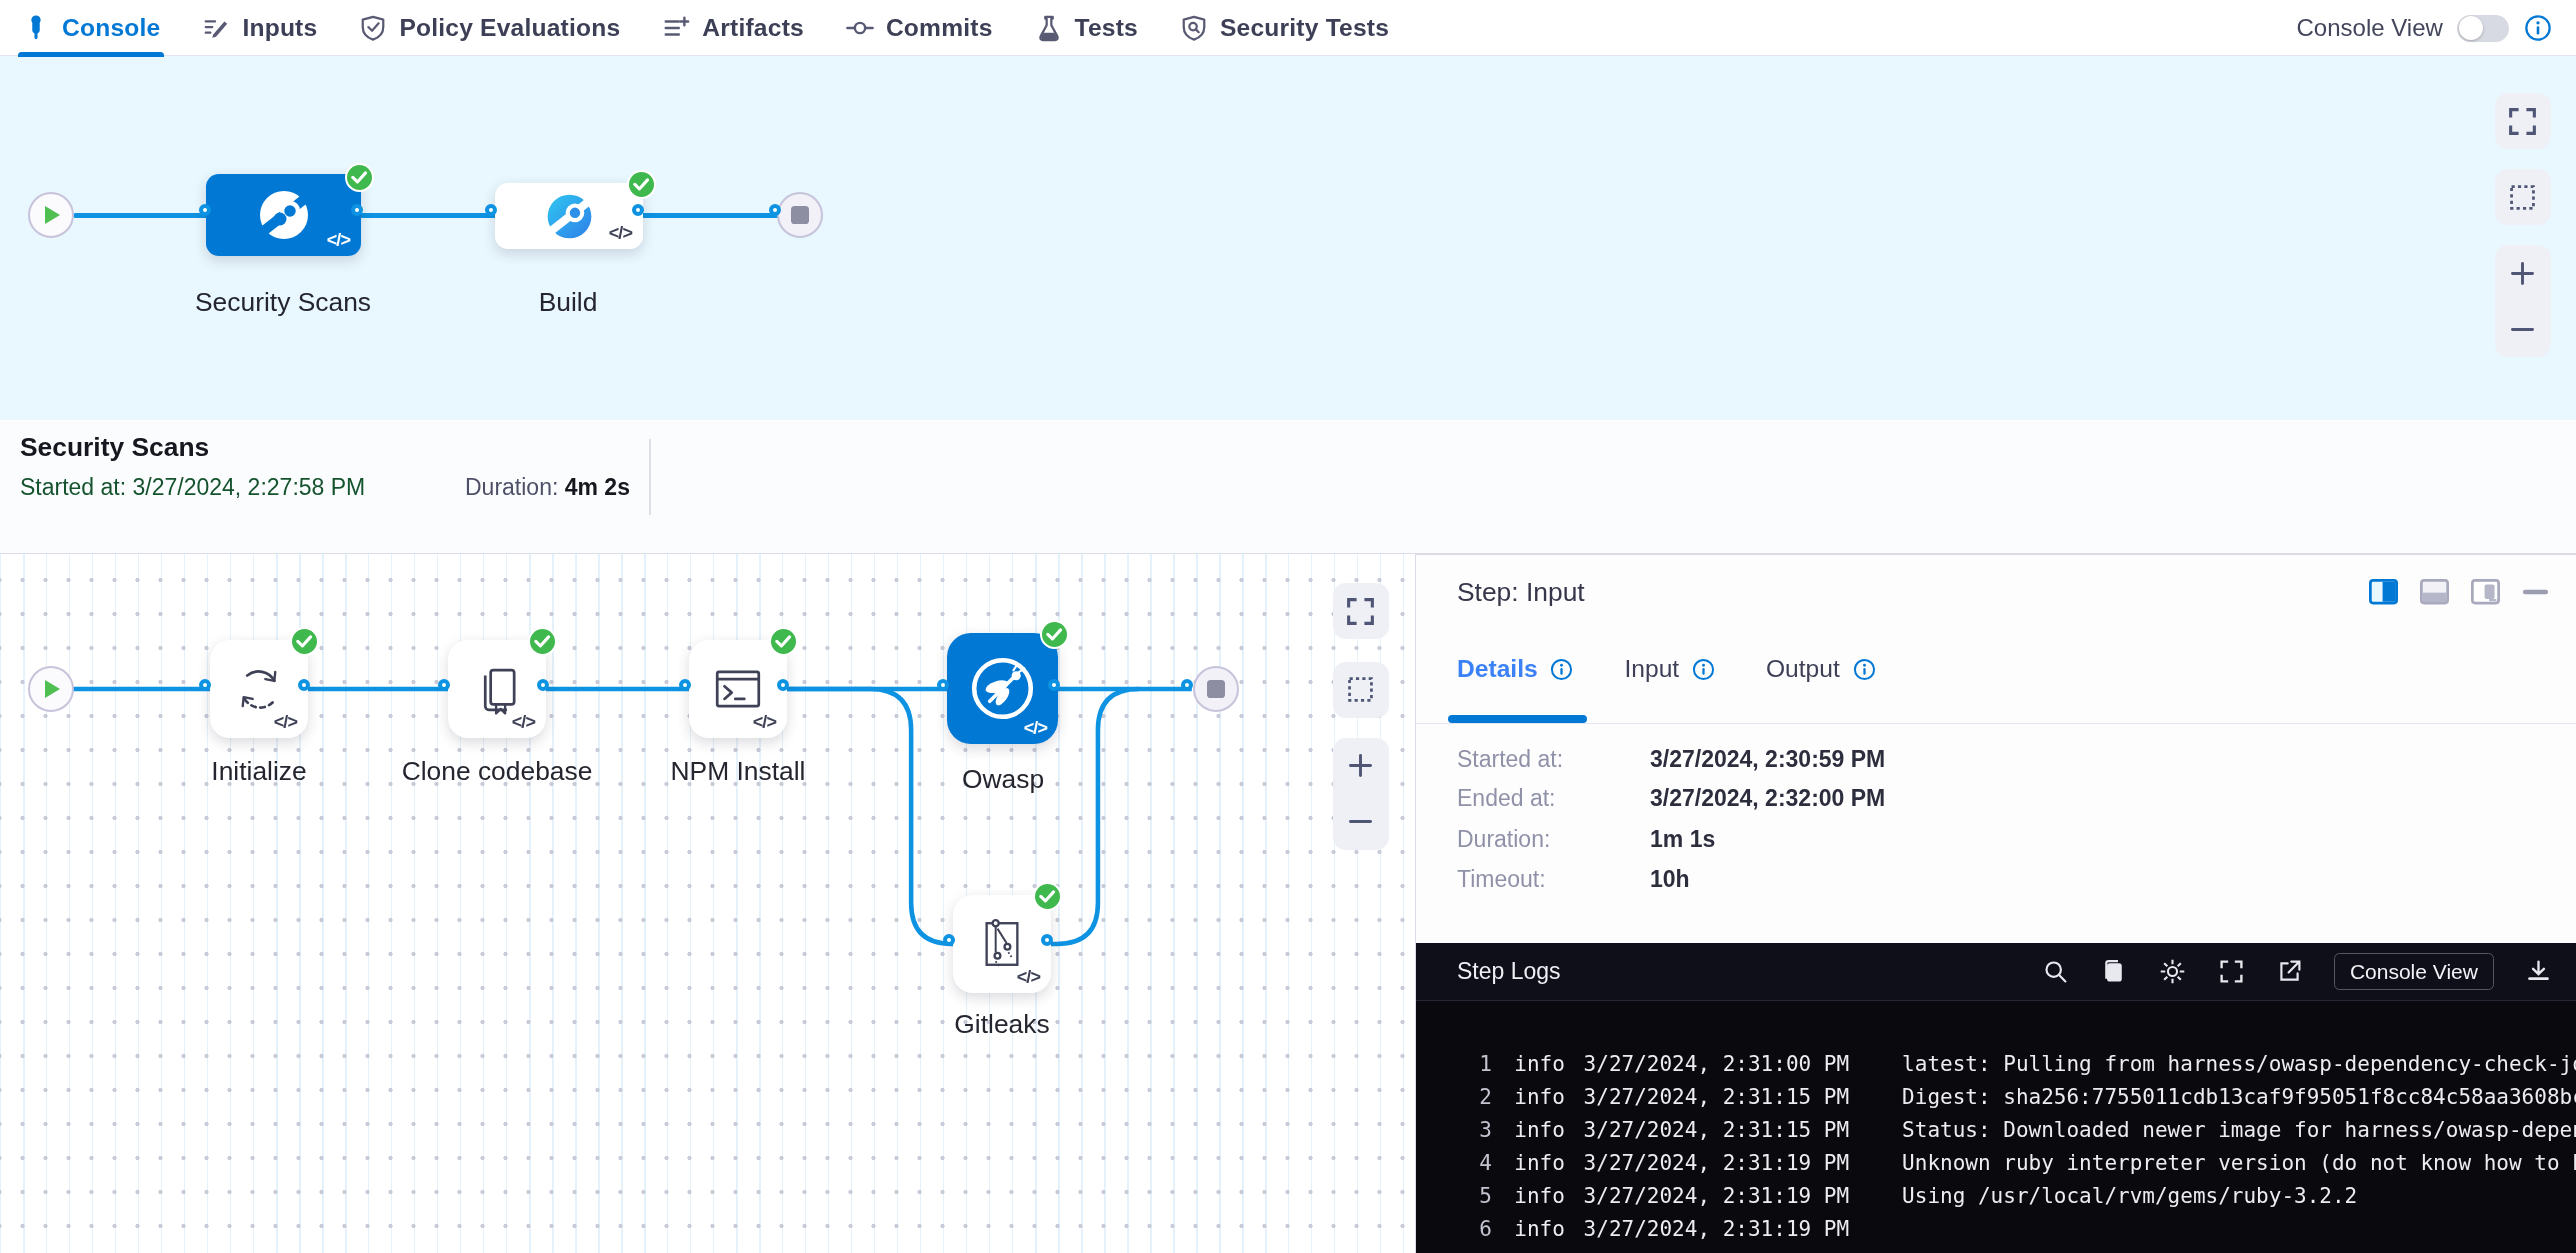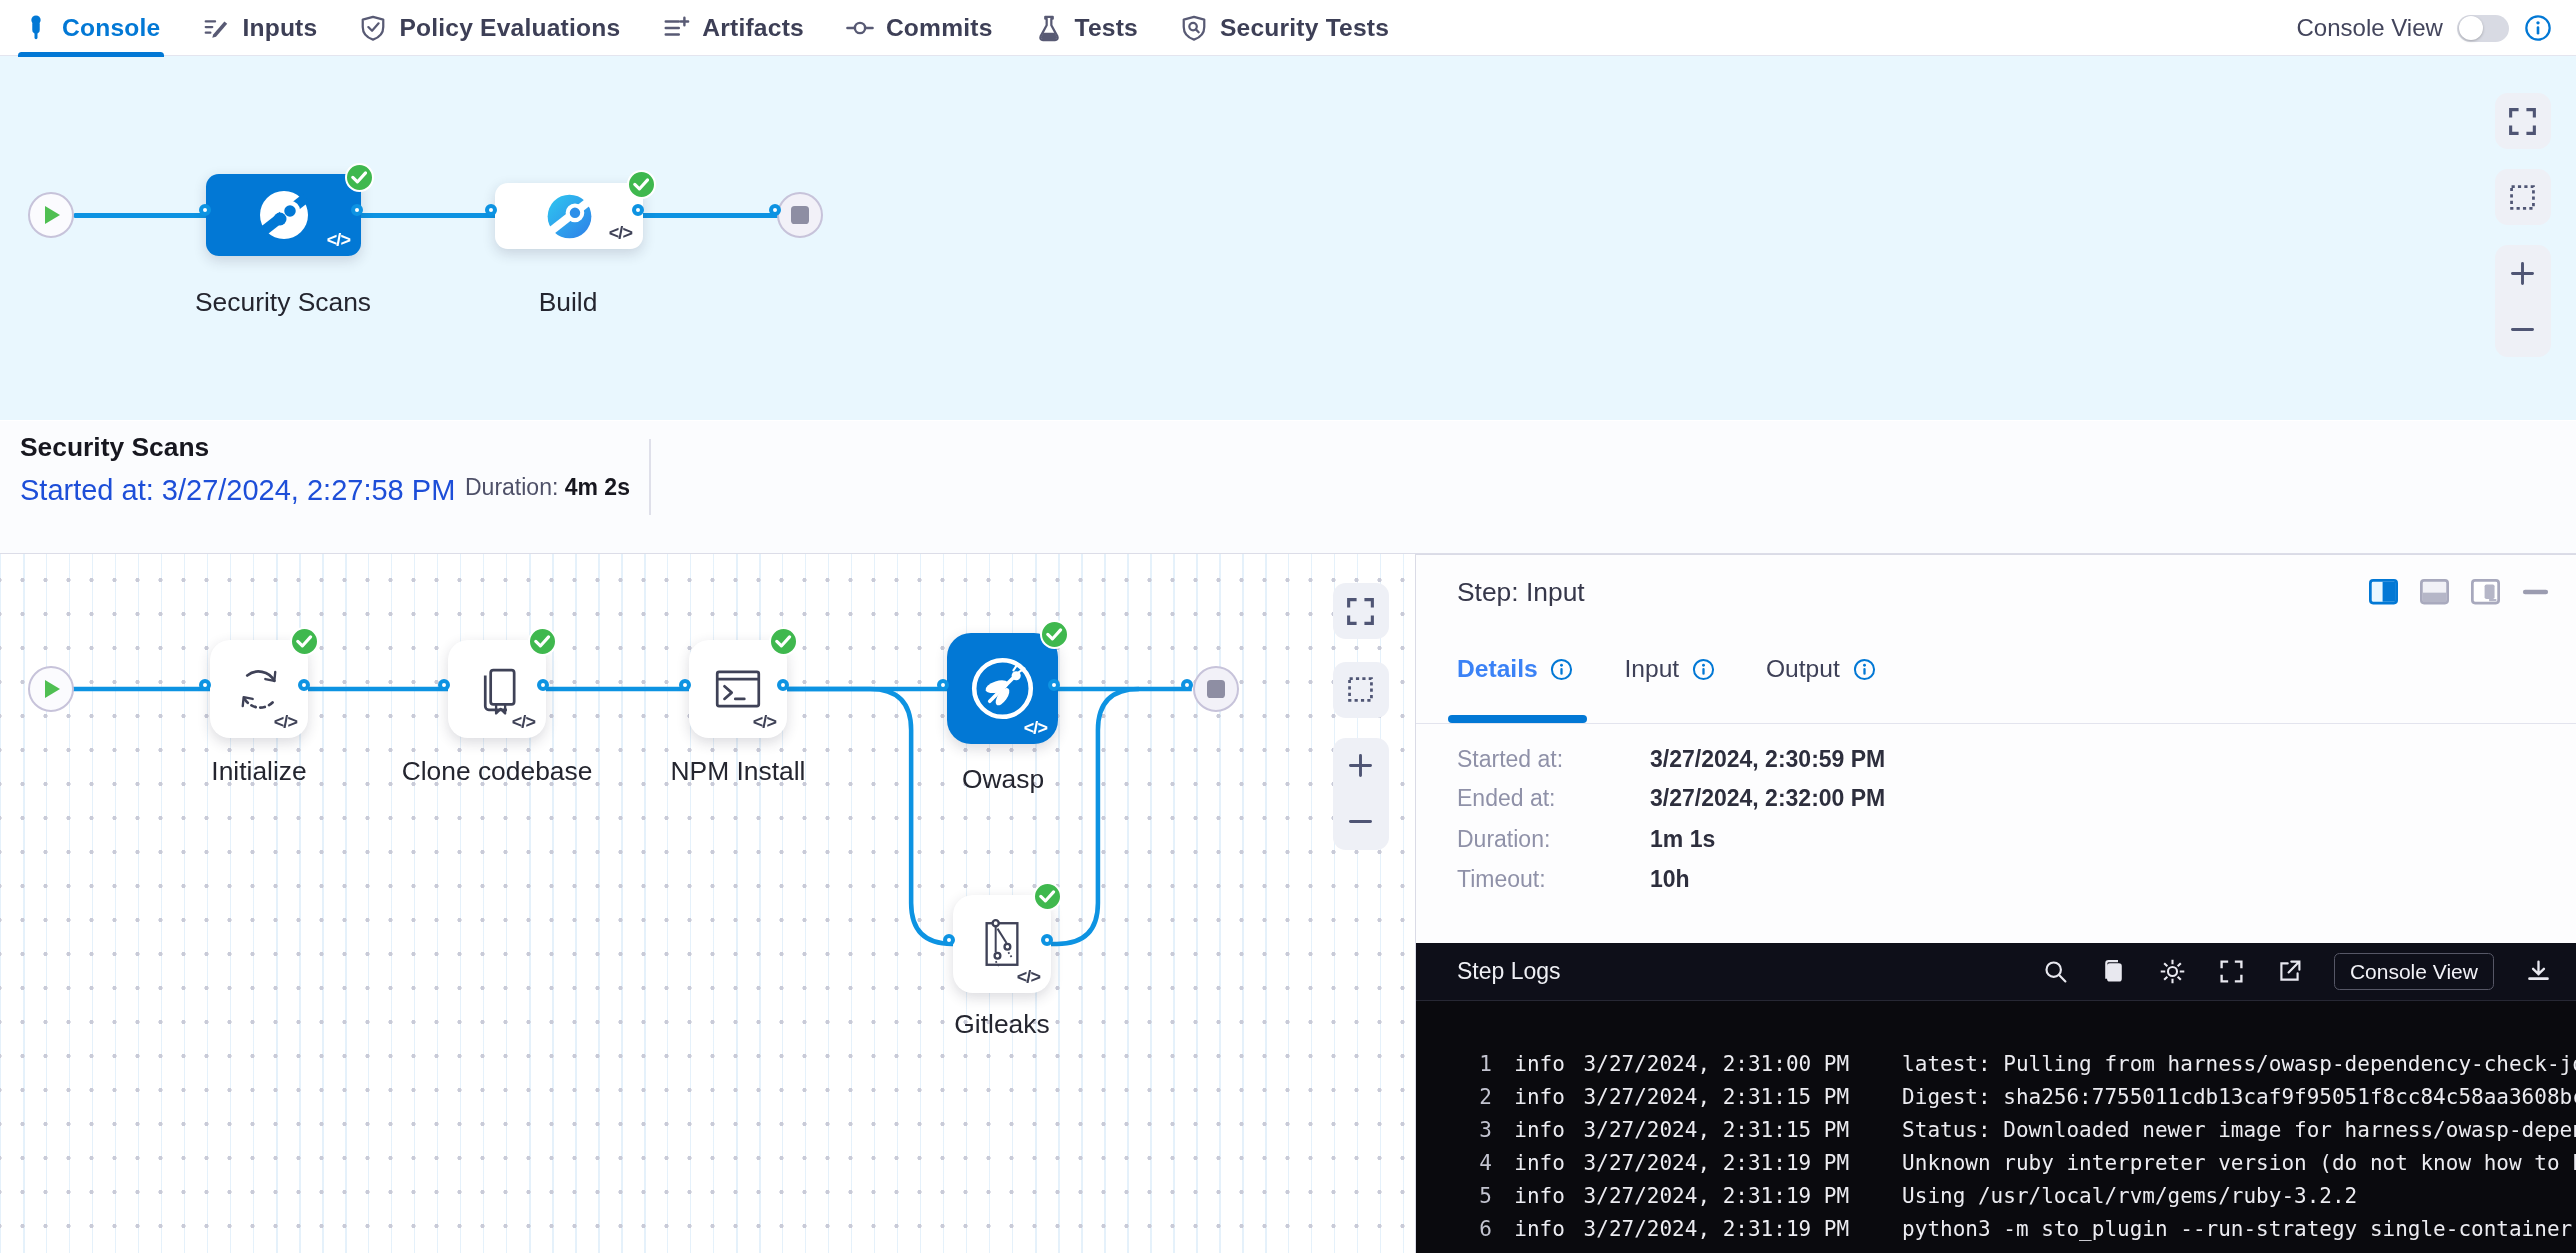--- a/index.html
+++ b/index.html
@@ -46,21 +46,21 @@
   .canvas-controls { position:absolute; display:flex; flex-direction:column; gap:20px; z-index:8; }
   .ctl-btn { width:56px; height:56px; background:#eef0f6; border-radius:12.8px; display:flex;
              align-items:center; justify-content:center; cursor:pointer; }
   .ctl-group { background:#eef0f6; border-radius:12.8px; display:flex; flex-direction:column; }
   .ctl-group .ctl-btn { background:transparent; }
 
   
   .summary { position:absolute; left:0; top:421px; width:2576px; height:133px; background:#fbfcfe;
              border-bottom:1.8px solid #dcdde8; }
   .summary-title { position:absolute; left:20px; top:11px; font-size:26.4px; font-weight:700; color:#17171f; }
-  .summary-row { position:absolute; left:20px; top:53px; font-size:29px; color:#1d4ed8; }
+  .summary-row { position:absolute; left:20px; top:53px; font-size:23px; color:#14532d; }
   .summary-duration { position:absolute; left:465px; top:53px; font-size:23px; color:#4e5068; }
   .summary-duration b, .summary-row b { color:#17171f; }
   .summary-divider { position:absolute; left:649px; top:18px; height:76px; width:1.8px; background:#dfe0ea; }
 
   
   .step-section { position:absolute; left:0; top:554px; width:2576px; height:700px; }
   .step-canvas { position:absolute; left:0; top:0; width:1415px; height:700px; background:#ffffff;
       background-image:
         radial-gradient(circle, #c9cbd8 1.8px, rgba(0,0,0,0) 2.4px),
         repeating-linear-gradient(90deg, rgba(2,120,213,0.10) 0 1.5px, rgba(0,0,0,0) 1.5px 23px);
@@ -528,19 +528,18 @@
         <div class="log-row">
           <span class="log-num">5</span>
           <span class="log-level">info</span>
           <span class="log-time">3/27/2024, 2:31:19 PM</span>
           <span class="log-msg">Using /usr/local/rvm/gems/ruby-3.2.2</span>
         </div>
         <div class="log-row">
           <span class="log-num">6</span>
           <span class="log-level">info</span>
           <span class="log-time">3/27/2024, 2:31:19 PM</span>
-          <span class="log-msg">python3 -m sto_plugin --run-strategy single-container</span>
         </div>
       </div>
     </div>
   </div>
 </div>
 
 
 </body></html>

